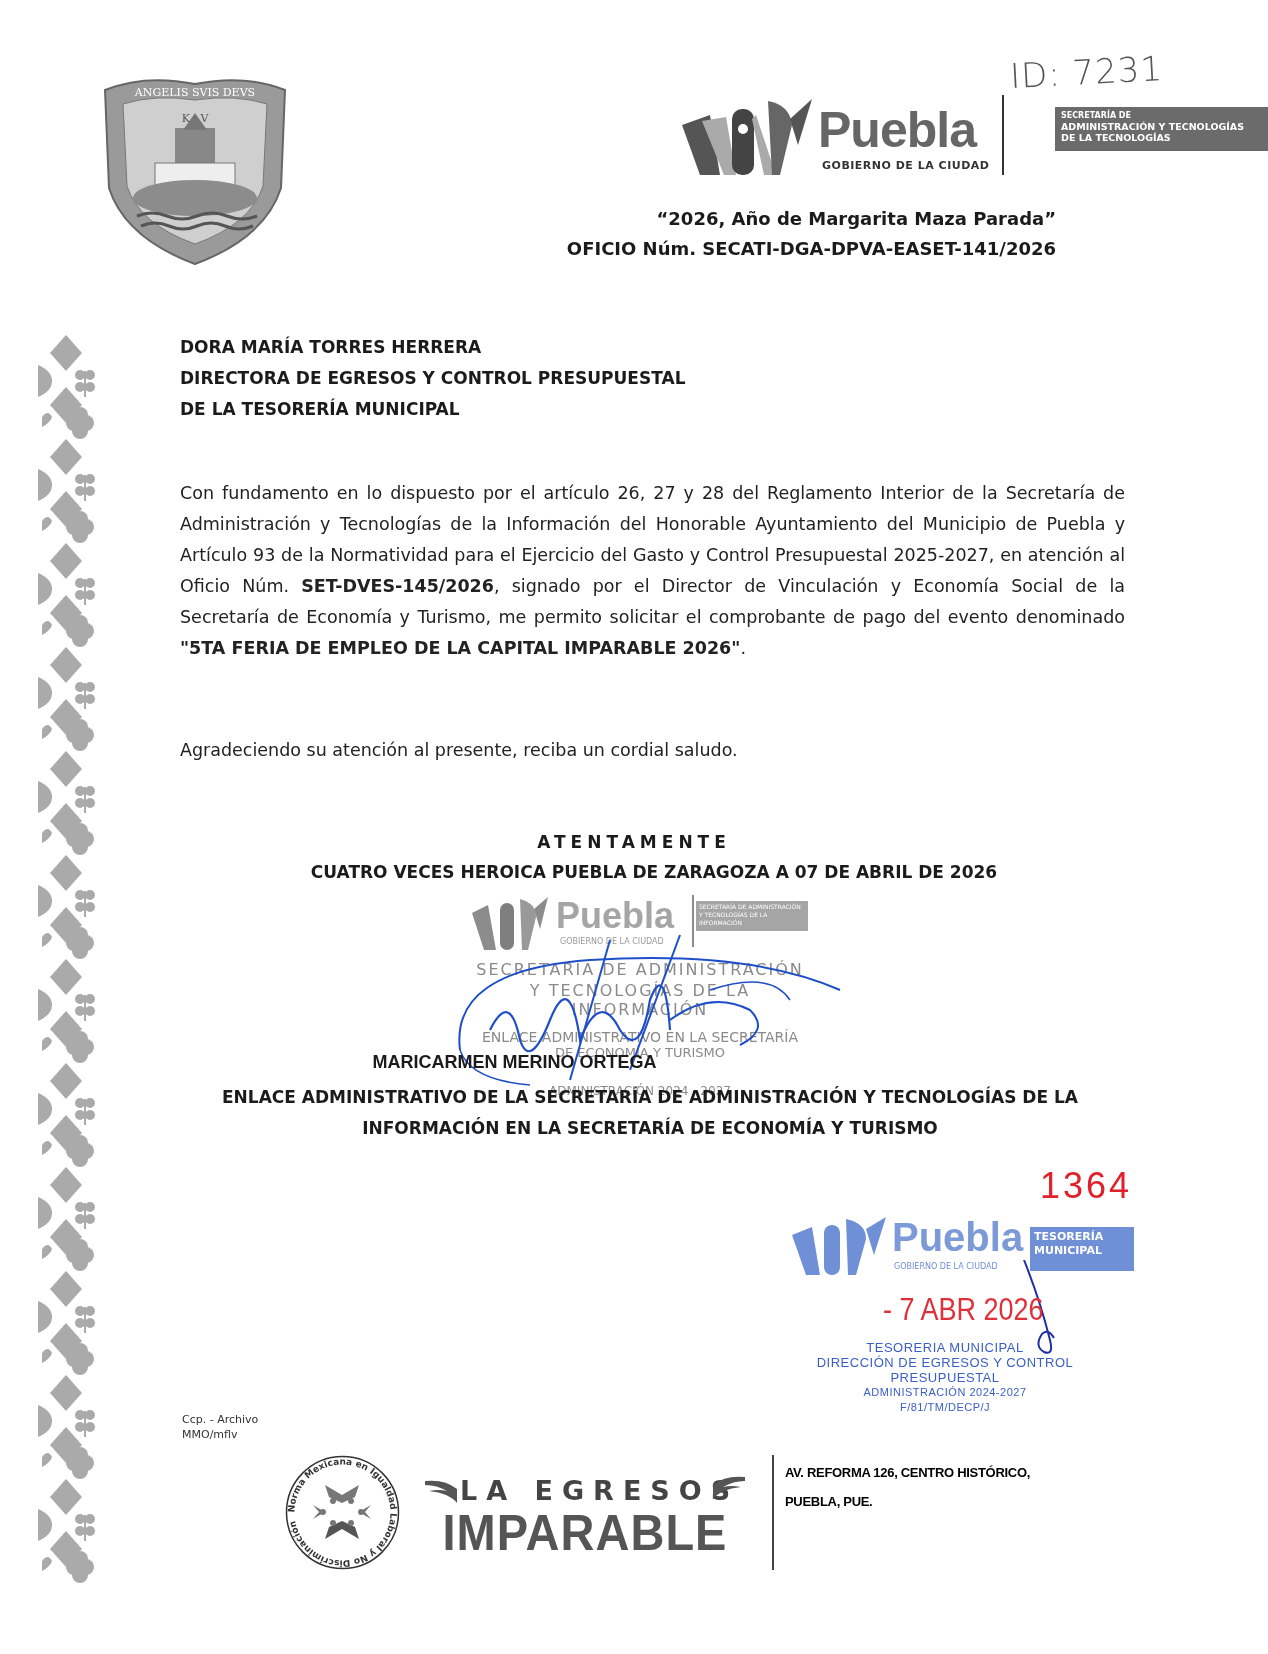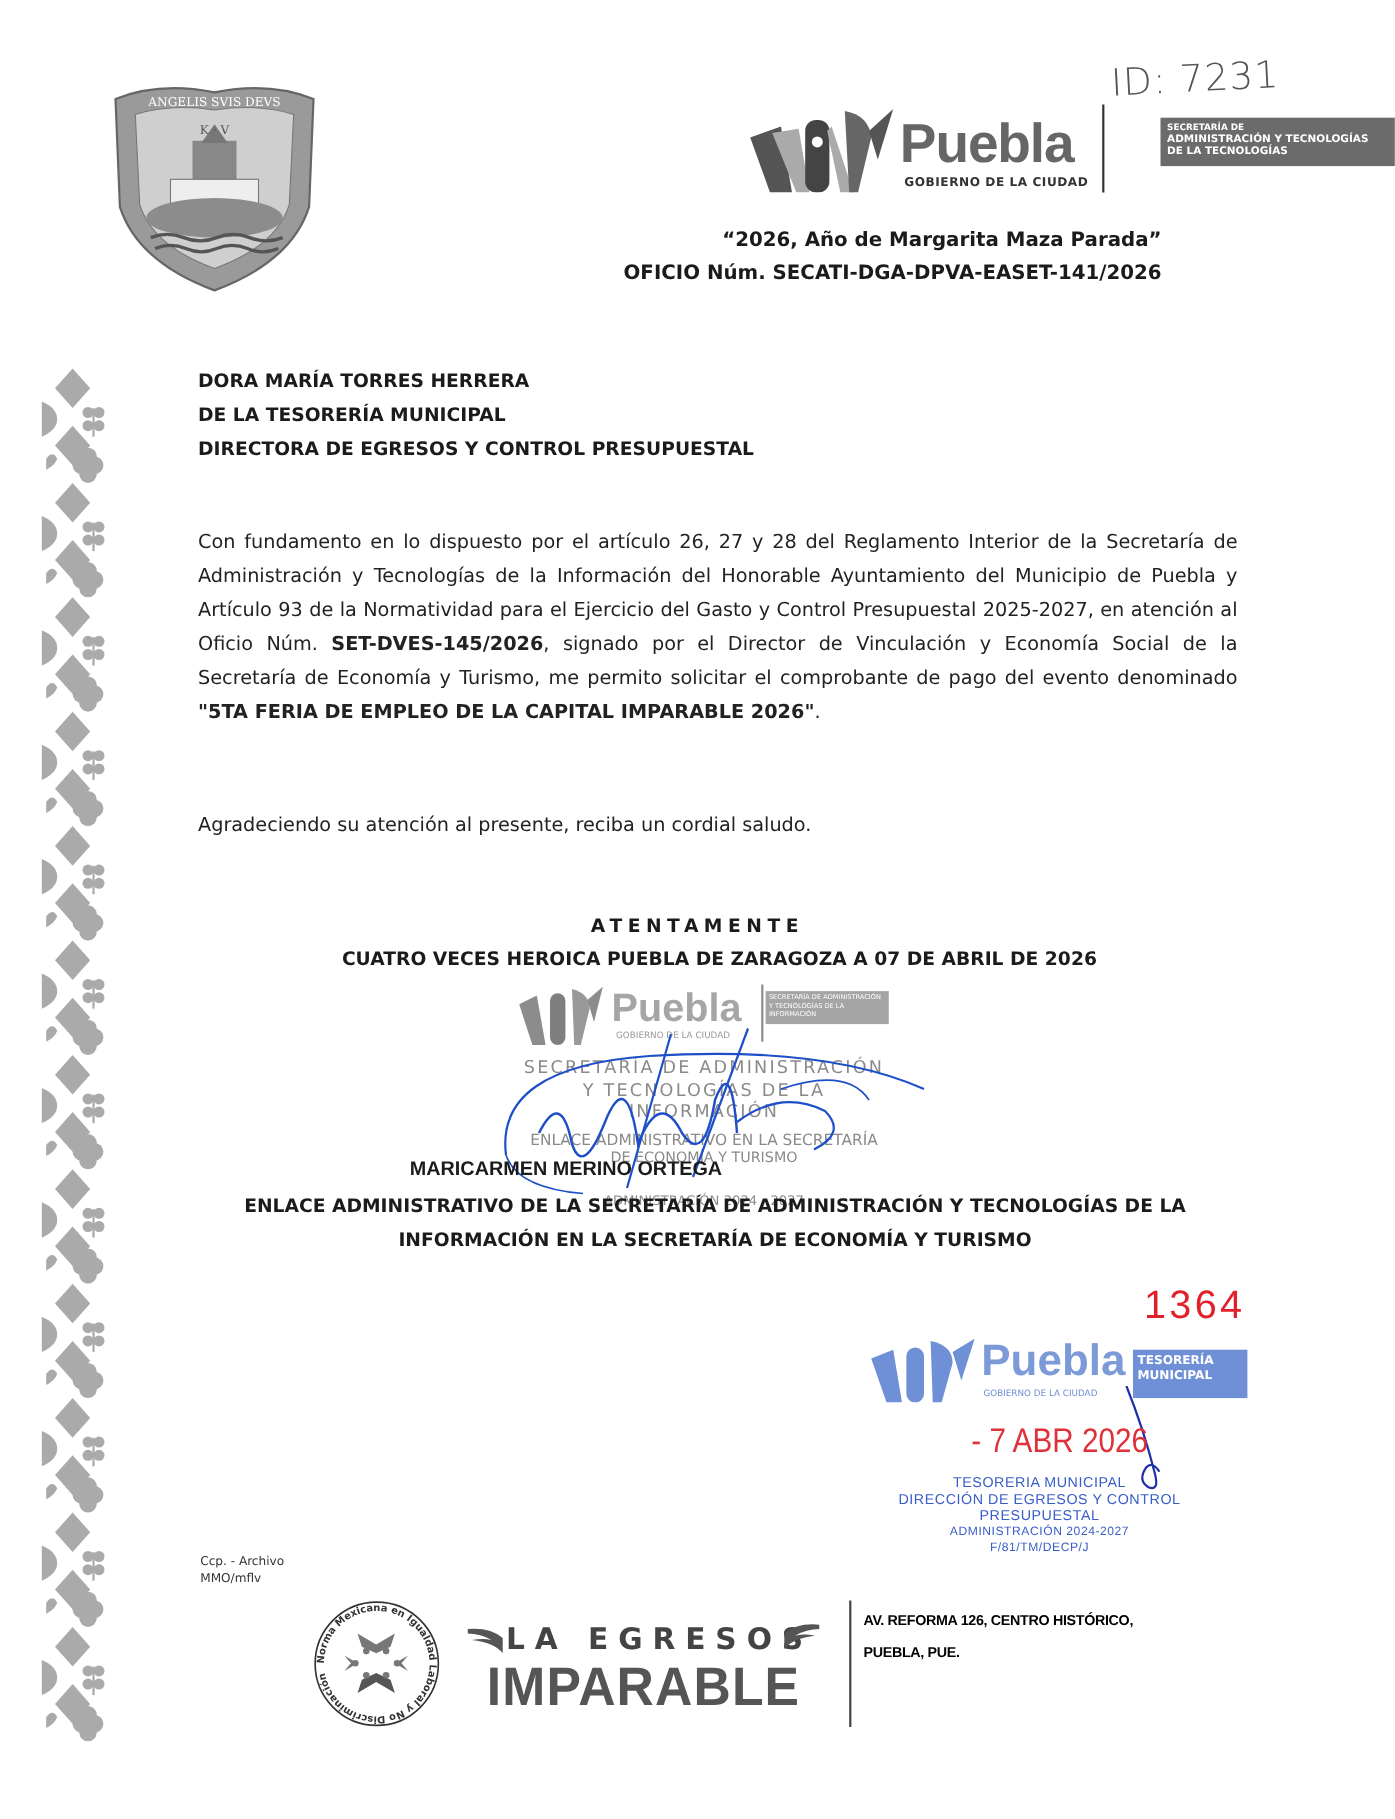--- a/index.html
+++ b/index.html
@@ -140,22 +140,22 @@
     <div class="hdr-box-b">ADMINISTRACIÓN Y TECNOLOGÍAS</div>
     <div class="hdr-box-b">DE LA TECNOLOGÍAS</div>
   </div>
 </div>
 
 <div class="abs motto">“2026, Año de Margarita Maza Parada”</div>
 <div class="abs oficio">OFICIO Núm. SECATI-DGA-DPVA-EASET-141/2026</div>
 
 <div class="abs recipient">
   <div>DORA MARÍA TORRES HERRERA</div>
+  <div>DIRECTORA DE EGRESOS Y CONTROL PRESUPUESTAL</div>
   <div>DE LA TESORERÍA MUNICIPAL</div>
-  <div>DIRECTORA DE EGRESOS Y CONTROL PRESUPUESTAL</div>
 </div>
 
 <div class="abs body-p"><span>Con fundamento en lo dispuesto por el artículo 26, 27 y 28 del Reglamento Interior de la Secretaría de Administración y Tecnologías de la Información del Honorable Ayuntamiento del Municipio de Puebla y Artículo 93 de la Normatividad para el Ejercicio del Gasto y Control Presupuestal 2025-2027, en atención al Oficio Núm. </span><b>SET-DVES-145/2026</b><span>, signado por el Director de Vinculación y Economía Social de la Secretaría de Economía y Turismo, me permito solicitar el comprobante de pago del evento denominado </span><b>"5TA FERIA DE EMPLEO DE LA CAPITAL IMPARABLE 2026"</b><span>.</span></div>
 
 <div class="abs closing">Agradeciendo su atención al presente, reciba un cordial saludo.</div>
 
 <div class="abs atent">ATENTAMENTE</div>
 <div class="abs place-date">CUATRO VECES HEROICA PUEBLA DE ZARAGOZA A 07 DE ABRIL DE 2026</div>
 
 <div class="abs sig-logo">

